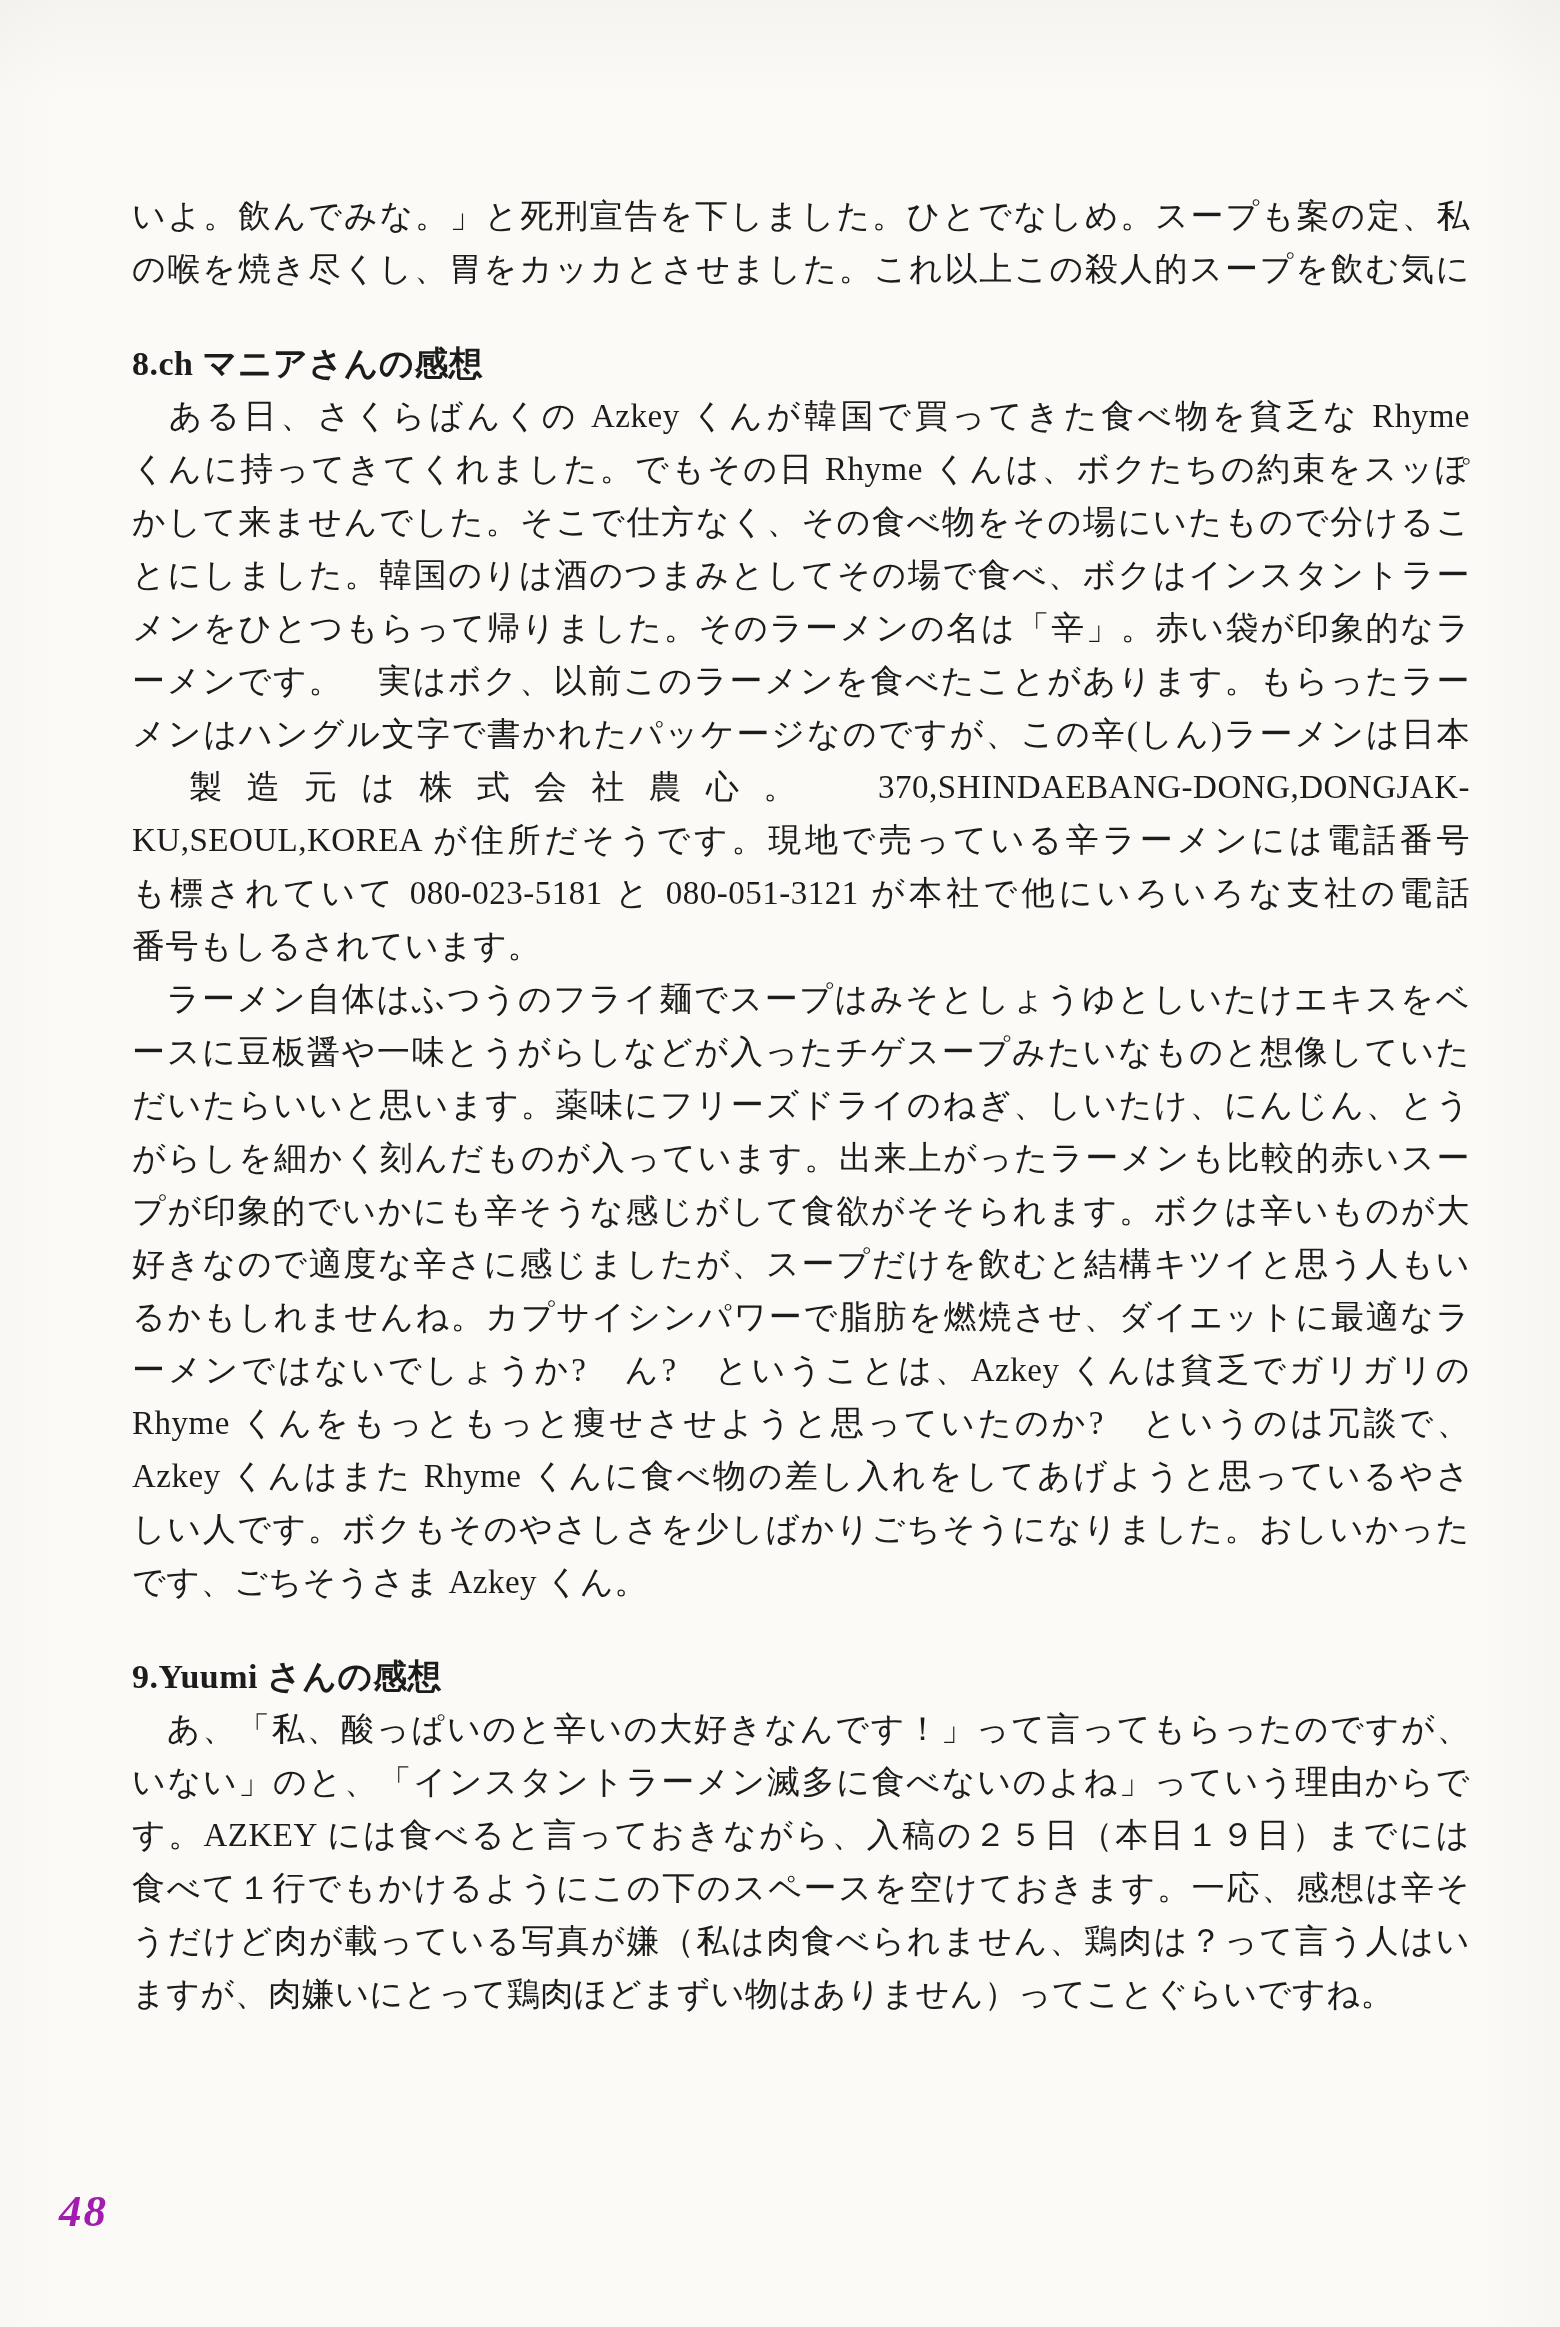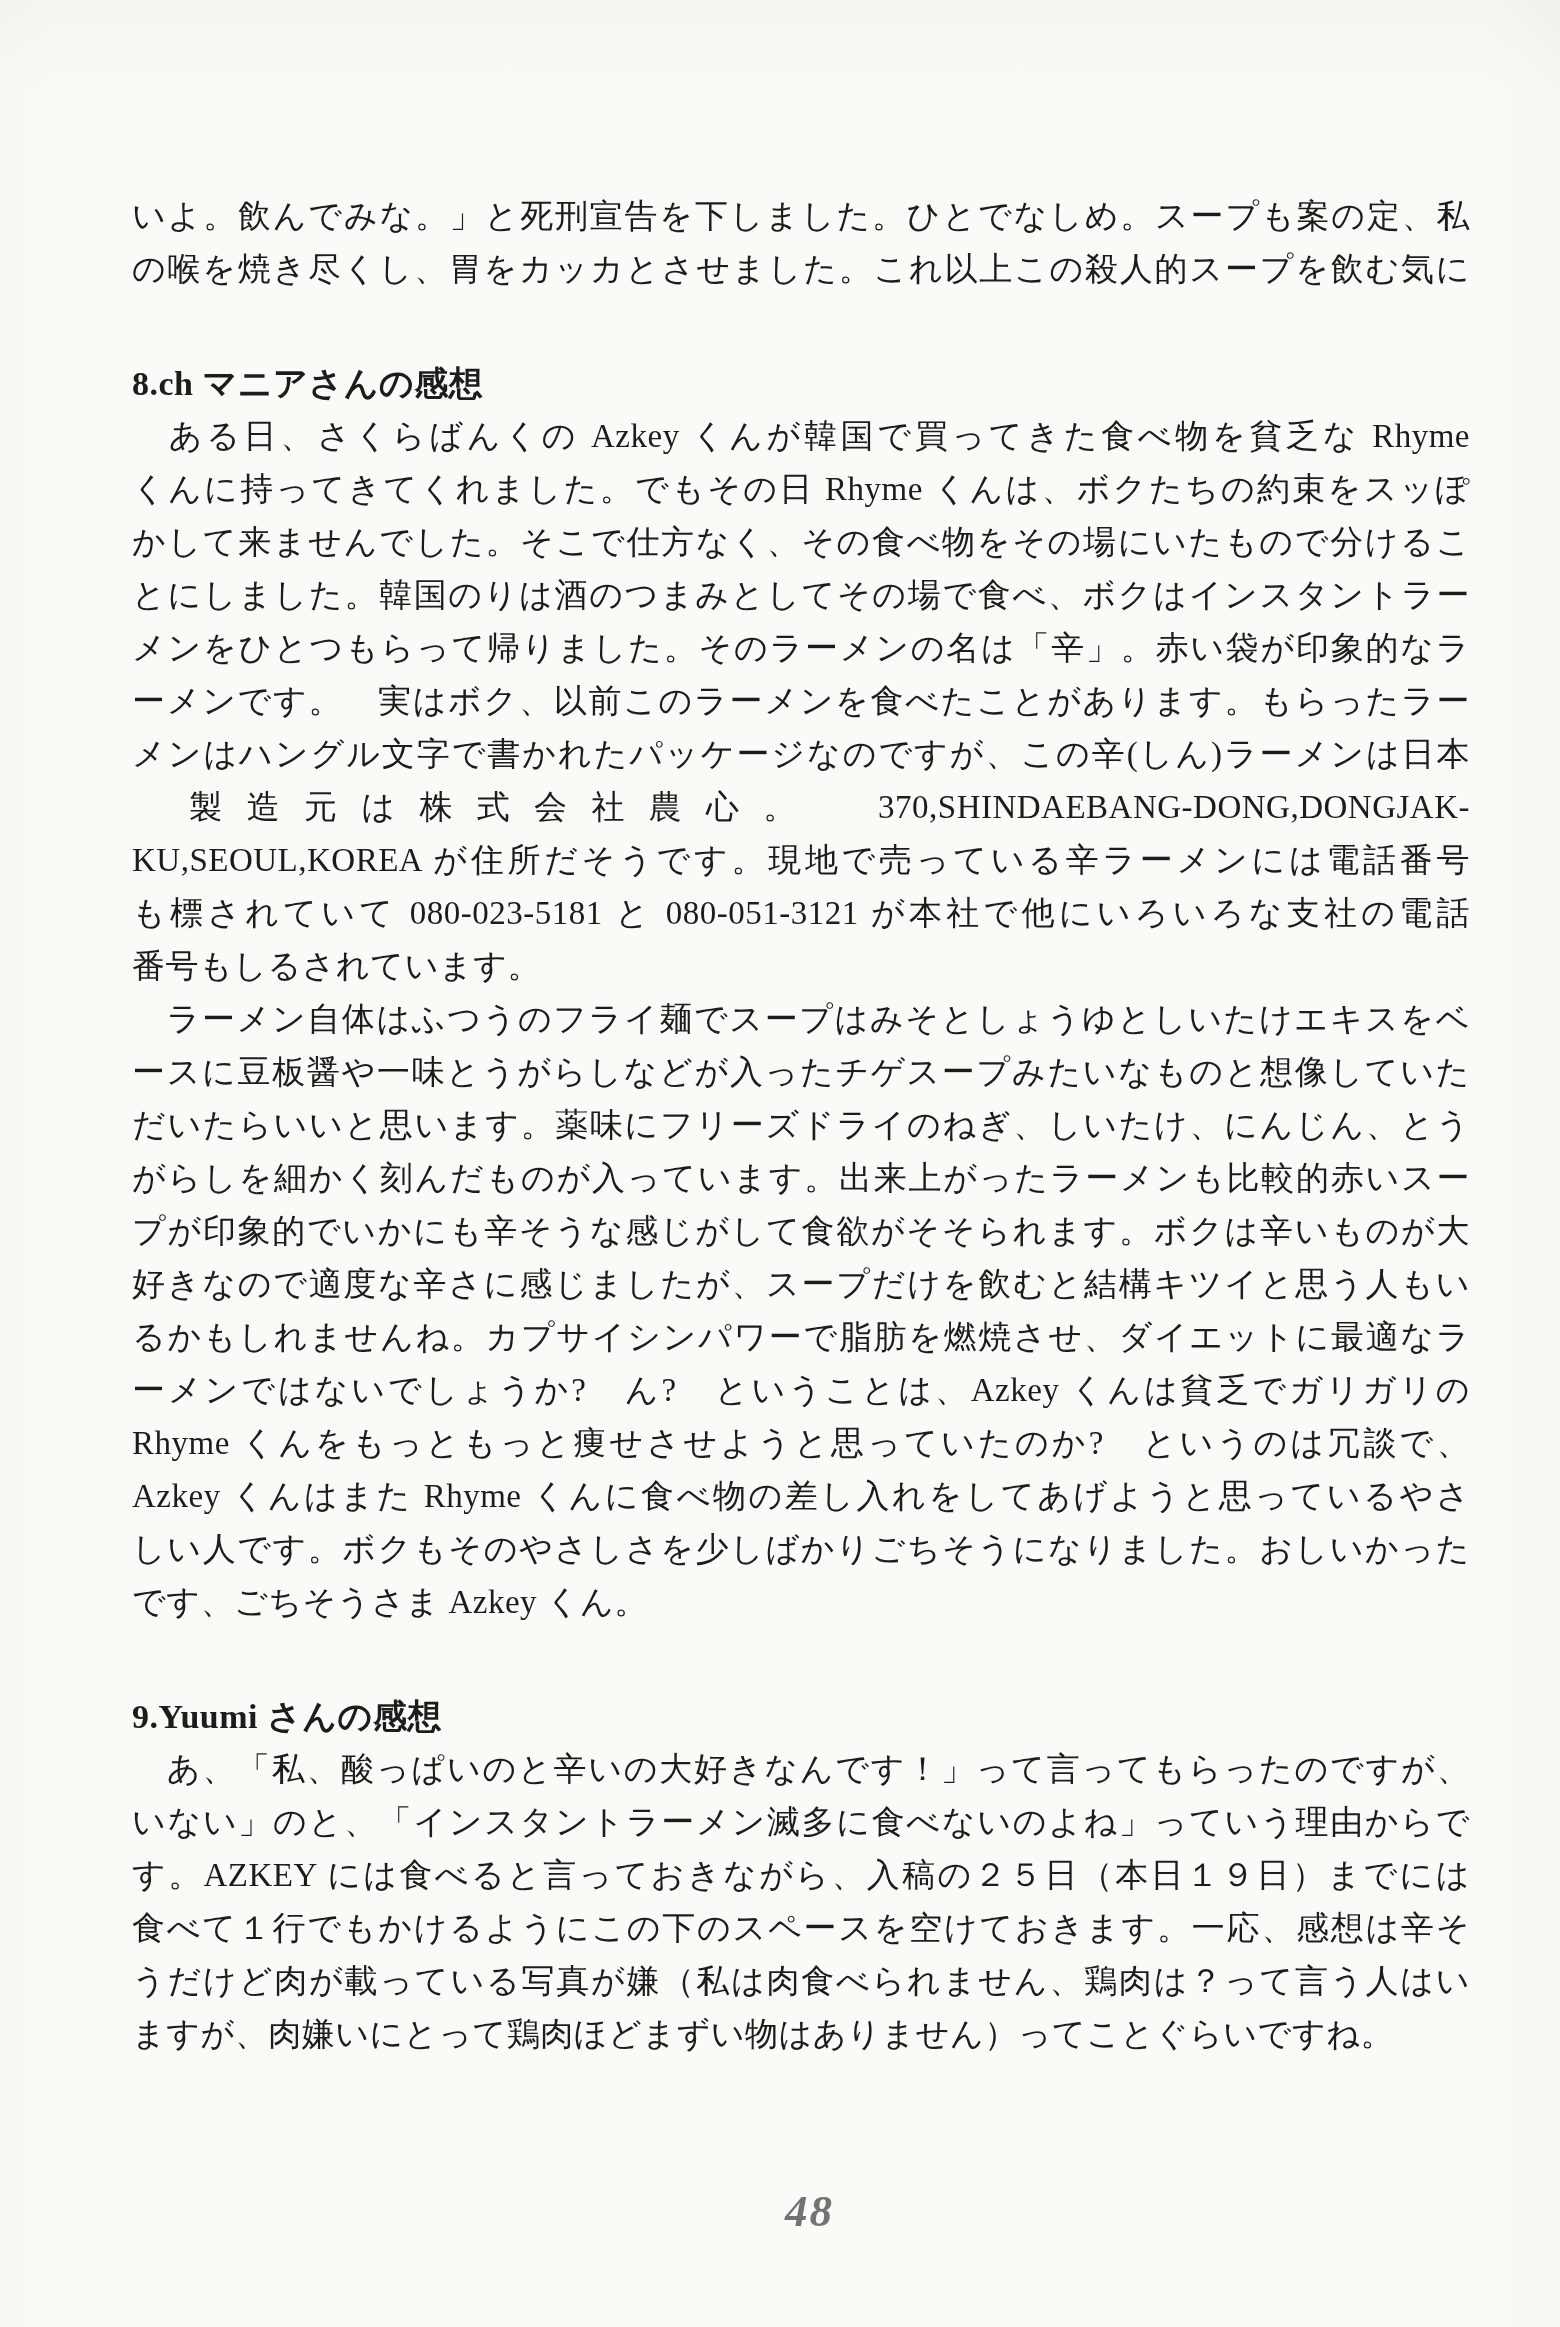--- a/index.html
+++ b/index.html
@@ -37,37 +37,36 @@
     white-space: pre-wrap;
     -webkit-font-smoothing: antialiased;
   }
   .line.end {
     text-align-last: left;
   }
   .heading {
     font-size: 34px;
     line-height: 53px;
     font-weight: 700;
-    margin-top: 61px;
+    margin-top: 41px;
     text-align: left;
     letter-spacing: 0.5px;
   }
   .page-number {
     position: absolute;
     left: 0;
     top: 2185px;
     width: 1560px;
-    text-align: center;
     font-size: 45px;
     font-weight: 700;
     font-style: italic;
     letter-spacing: 2px;
     padding-left: 59px;
     box-sizing: border-box;
-    color: #737373;
+    color: #a21caf;
   }
 </style>
 </head>
 <body>
 
 <div class="scan-page">
 
   <div class="para">
     <div class="line">いよ。飲んでみな。」と死刑宣告を下しました。ひとでなしめ。スープも案の定、私</div>
     <div class="line">の喉を焼き尽くし、胃をカッカとさせました。これ以上この殺人的スープを飲む気に</div>

